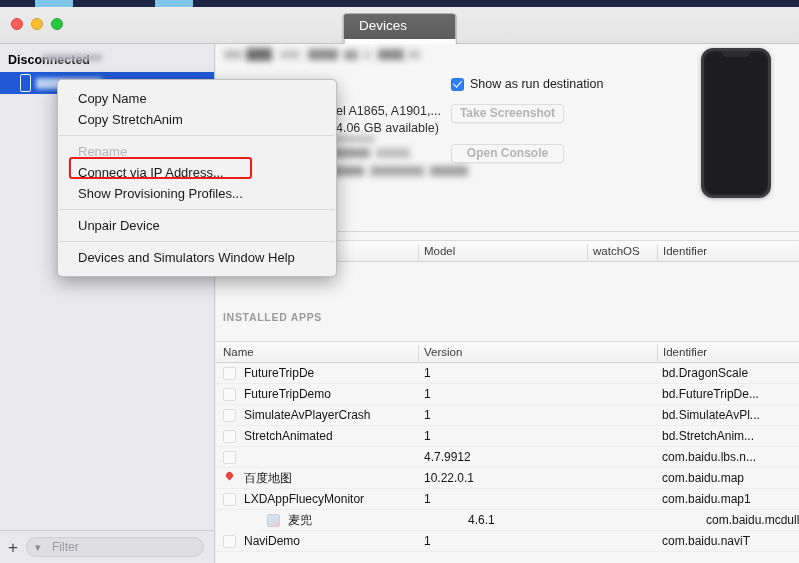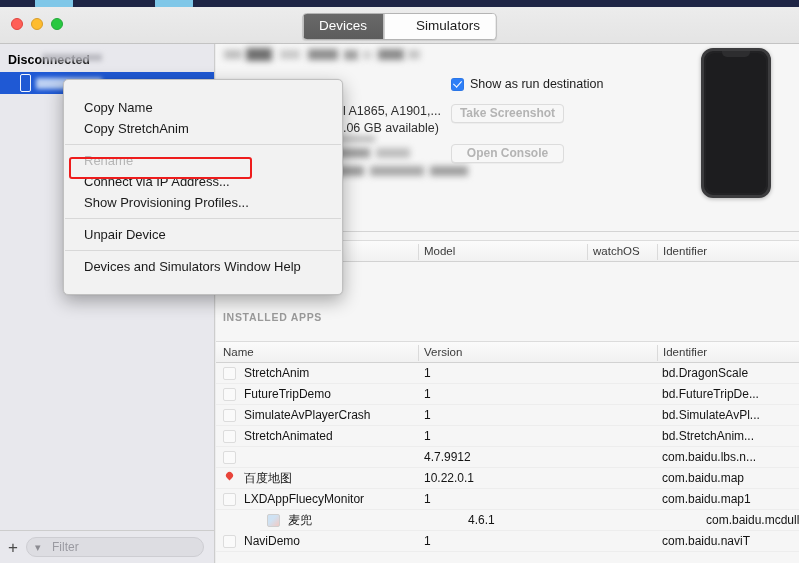--- a/index.html
+++ b/index.html
@@ -43,20 +43,21 @@
 
   #segmented {
     position: absolute; left: 50%; top: 6px;
     transform: translateX(-50%);
     display: flex;
     border: 1px solid #b4b4b4;
     border-radius: 4px;
     overflow: hidden;
     background: #fdfdfd;
     box-shadow: 0 1px 1px rgba(0,0,0,0.10);
+    flex-direction: column;
   }
   .seg {
     padding: 4px 16px 5px;
     font-size: 13.5px;
     line-height: 16px;
     color: #1d1d1d;
     background: #fdfdfd;
     cursor: default;
     white-space: nowrap;
   }
@@ -240,26 +241,26 @@
   .app-name {
     margin-left: 8px; font-size: 12px; color: #141414;
     width: 200px; white-space: nowrap; overflow: hidden;
   }
   .app-version { position: absolute; left: 208px; font-size: 12px; color: #141414; }
   .app-id { position: absolute; left: 446px; font-size: 12px; color: #141414; white-space: nowrap; }
 
   
   #ctx-menu {
     position: absolute;
-    left: 63px; top: 72px; width: 280px;
+    left: 57px; top: 72px; width: 280px;
     background: #f2f2f2;
     border: 1px solid #c0c0c0;
     border-radius: 5px;
     box-shadow: 0 6px 18px rgba(0,0,0,.32), 0 0 0 .5px rgba(0,0,0,.05);
-    padding: 17px 0;
+    padding: 8px 0;
     z-index: 40;
   }
   .mi {
     height: 21px; line-height: 21px;
     padding-left: 20px;
     font-size: 13px; color: #1a1a1a;
     white-space: nowrap;
   }
   .mi.disabled { color: #b6b6b6; }
   .mi-sep { height: 1px; background: #d8d8d8; margin: 5px 1px; }
@@ -368,21 +369,21 @@
         <div class="th" style="left:7px;">Name</div>
         <div class="th" style="left:208px;">Version</div>
         <div class="th" style="left:447px;">Identifier</div>
         <div class="th-div" style="left:202px;"></div>
         <div class="th-div" style="left:441px;"></div>
       </div>
 
       <div id="apps-rows">
           <div class="app-row" style="top: 319px;">
             <div class="app-icon"></div>
-            <div class="app-name">StretchAnim</div>
+            <div class="app-name">FutureTripDe</div>
             <div class="app-version">1</div>
             <div class="app-id">bd.DragonScale</div>
           </div>
           <div class="app-row" style="top: 340px;">
             <div class="app-icon"></div>
             <div class="app-name">FutureTripDemo</div>
             <div class="app-version">1</div>
             <div class="app-id">bd.FutureTripDe...</div>
           </div>
           <div class="app-row" style="top: 361px;">

